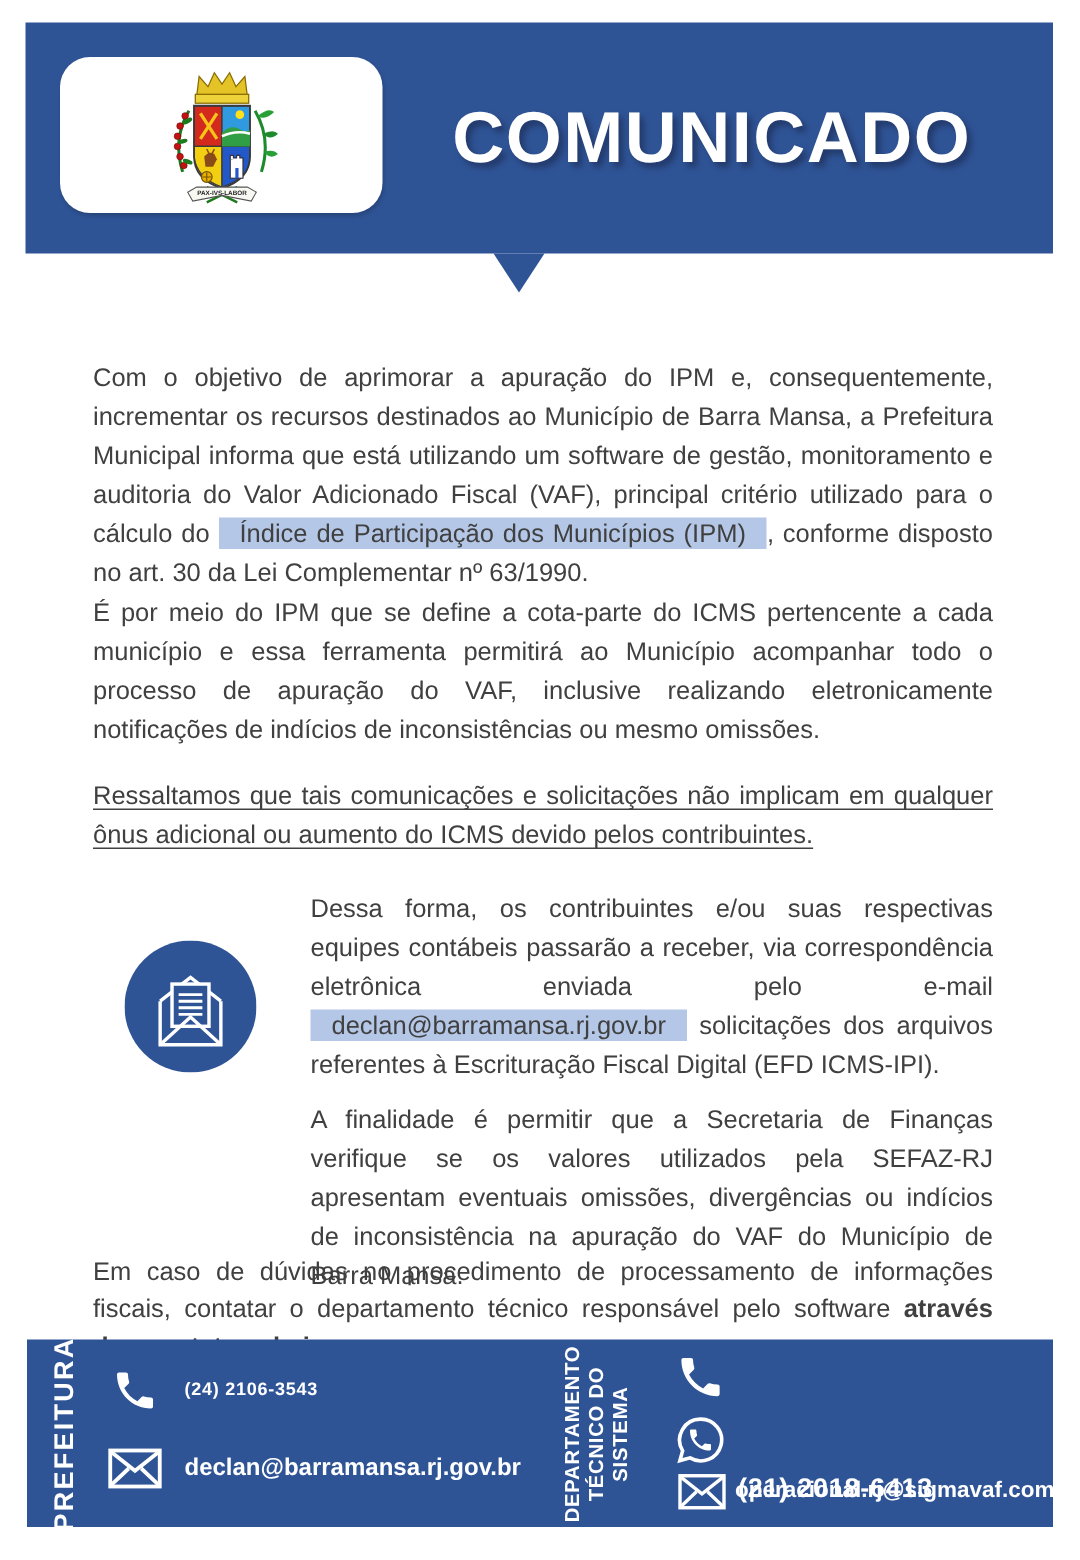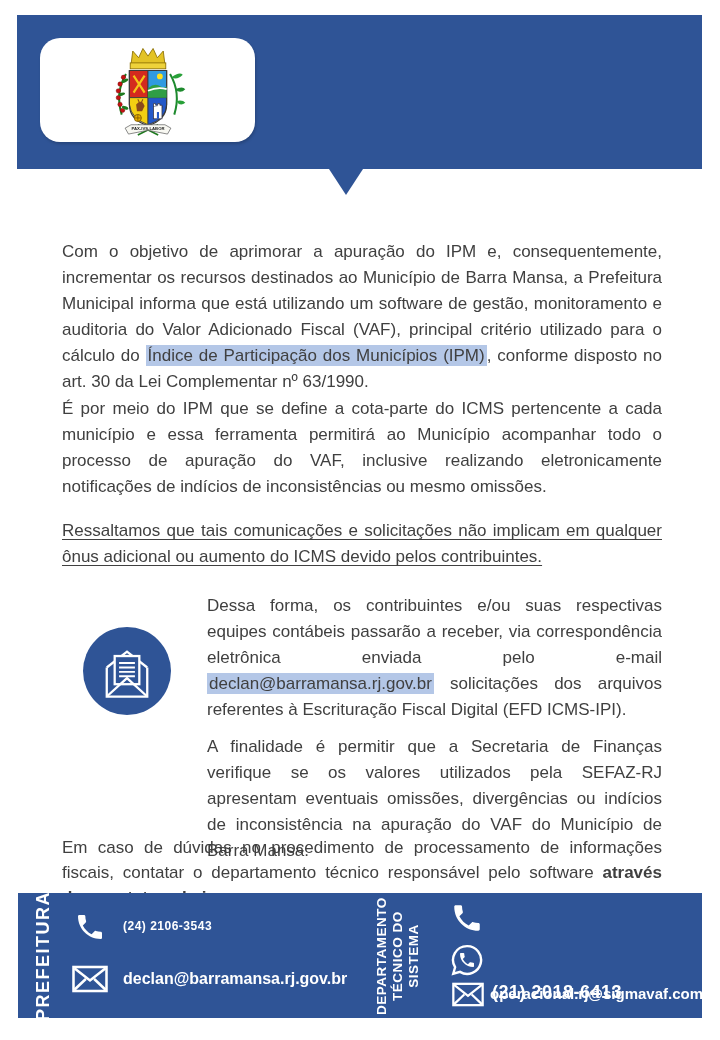--- a/index.html
+++ b/index.html
@@ -36,21 +36,21 @@
     position:absolute;left:0;width:600px;
     font-size:17px;line-height:26px;text-align:justify;
   }
   .para.indented{left:145px;width:455px;}
   .p1{top:222px;}
   .p2{top:379px;}
   .p3{top:488px;text-decoration:underline;text-underline-offset:3px;text-decoration-skip-ink:none;margin-top:30px;}
   .p4{top:576px;}
   .p5{top:718px;margin-top:16px;}
   .p6{top:818px;line-height:25px;}
-  .hl{background:#b4c7e7;padding:1px 2px;}
+  .hl{background:#b4c7e7;padding:1px 14px;}
   .bold{font-weight:bold;}
   .mail-badge{position:absolute;left:83px;top:627px;width:88px;height:88px;}
   
   .footer{
     position:absolute;left:18px;top:893px;width:684px;height:125px;
     background:#2f5496;color:#ffffff;
   }
   .vwrap{position:absolute;top:0;height:125px;}
   .vinner{
     position:absolute;left:50%;top:50%;
@@ -130,20 +130,21 @@
           <rect x="66.5" y="78" width="10" height="15" fill="#ffffff" stroke="#334" stroke-width="0.9"></rect>
           <path d="M66.5 78 v-3 h2.5 v2 h2.5 v-2 h2.5 v2 h2.5 v3" fill="#ffffff" stroke="#334" stroke-width="0.9"></path>
           <rect x="70.5" y="85" width="2.5" height="8" fill="#2358c8"></rect>
         </g>
 
         <path d="M48 112 L72 100 M48 100 L72 112" stroke="#1e7a1e" stroke-width="2"></path>
         <path d="M33 104 L40 100 H80 L87 104 L83 111 L60 106.5 L37 111 Z" fill="#f8f8f2" stroke="#555" stroke-width="0.8"></path>
         <text x="60" y="106.6" font-size="5" font-weight="bold" text-anchor="middle" fill="#222">PAX-IVS-LABOR</text>
       </svg>
     </div>
+    <div class="banner-title">COMUNICADO</div>
     <div class="pointer"></div>
   </div>
 
   <div class="content">
     <p class="para p1"><span>Com o objetivo de aprimorar a apuração do IPM e, consequentemente, incrementar os recursos destinados ao Município de Barra Mansa, a Prefeitura Municipal informa que está utilizando um software de gestão, monitoramento e auditoria do Valor Adicionado Fiscal (VAF), principal critério utilizado para o cálculo do </span><span class="hl">Índice de Participação dos Municípios (IPM)</span><span>, conforme disposto no art. 30 da Lei Complementar nº 63/1990.</span></p>
 
     <p class="para p2">É por meio do IPM que se define a cota-parte do ICMS pertencente a cada município e essa ferramenta permitirá ao Município acompanhar todo o processo de apuração do VAF, inclusive realizando eletronicamente notificações de indícios de inconsistências ou mesmo omissões.</p>
 
     <p class="para p3">Ressaltamos que tais comunicações e solicitações não implicam em qualquer ônus adicional ou aumento do ICMS devido pelos contribuintes.</p>
 

